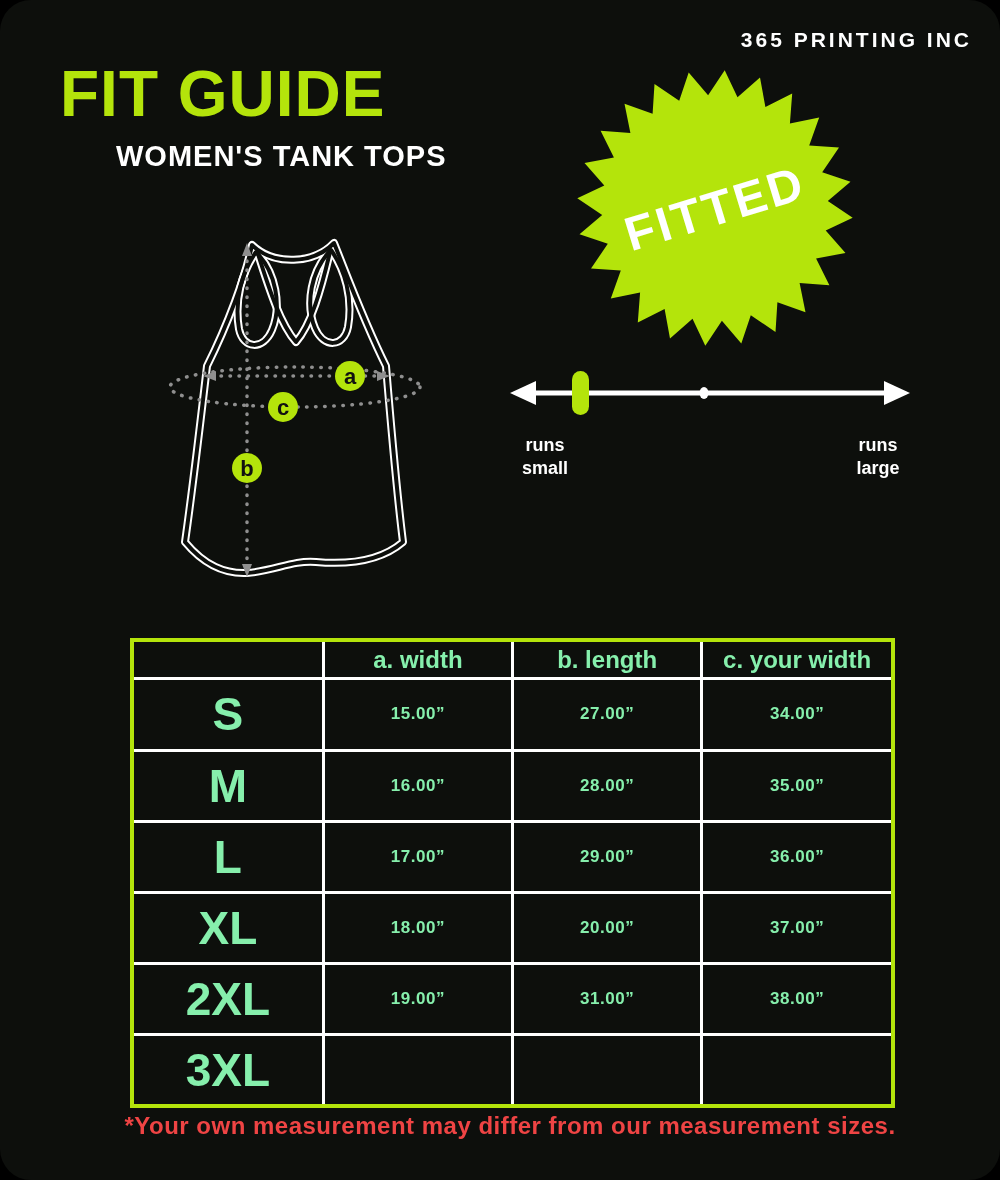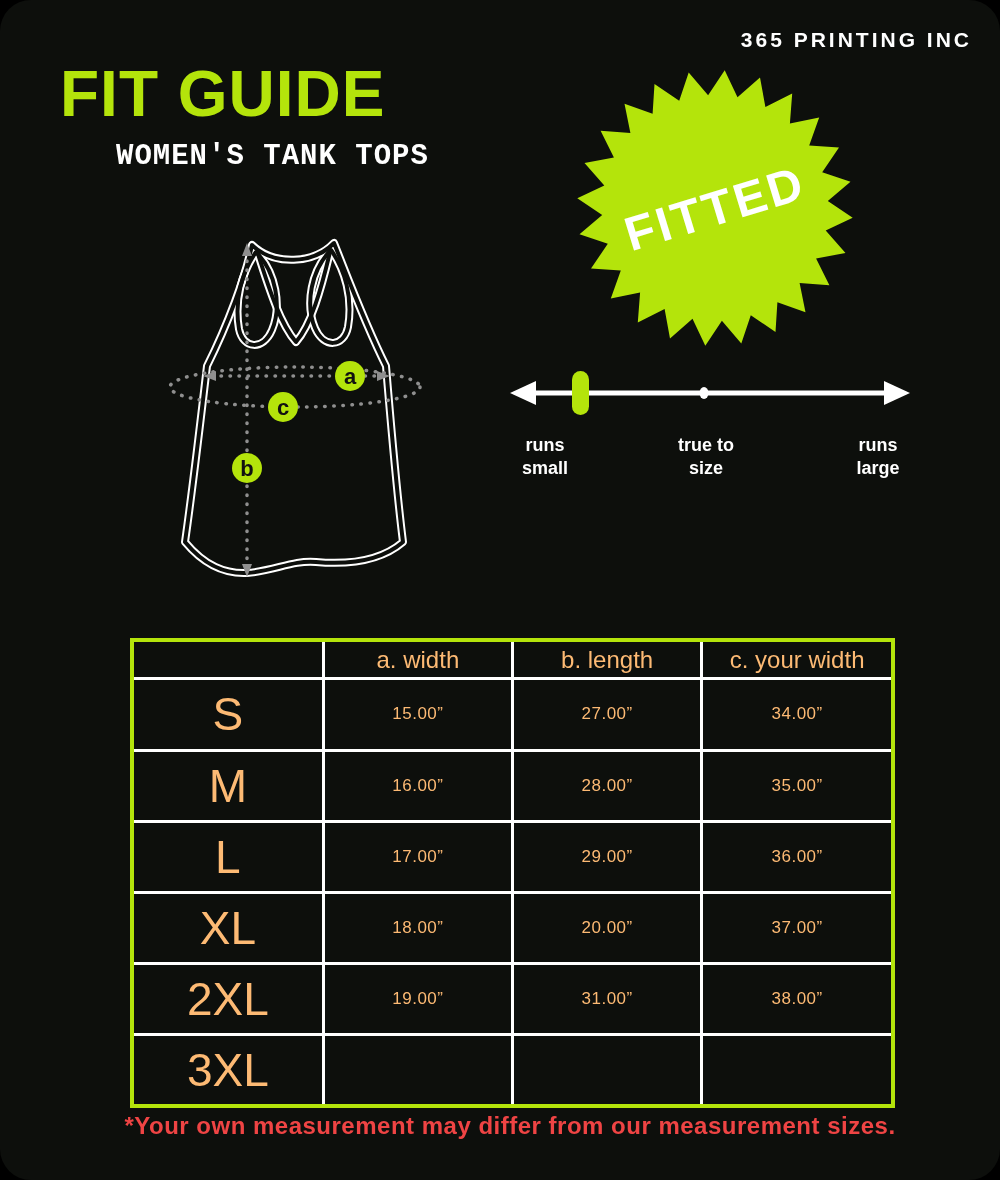--- a/index.html
+++ b/index.html
@@ -22,21 +22,20 @@
   }
   .title{
     position:absolute;left:60px;top:62px;
     color:var(--green);font-weight:bold;font-size:64px;
     letter-spacing:1px;line-height:1;white-space:nowrap;
   }
   .subtitle{
     position:absolute;left:116px;top:140px;
     color:#fff;font-weight:bold;font-size:29px;letter-spacing:1px;
     white-space:nowrap;
-    font-family:Liberation Mono, monospace;
   }
   
   .badge{position:absolute;left:575px;top:68px;width:280px;height:280px;}
   .badge svg{position:absolute;left:0;top:0;}
   .badge-label{
     position:absolute;left:0;top:0;width:280px;height:280px;
     display:flex;align-items:center;justify-content:center;
     transform:rotate(-17deg);
     color:#fff;font-weight:bold;font-size:48px;letter-spacing:3px;
   }
@@ -64,21 +63,21 @@
   
   .table-wrap{
     position:absolute;left:130px;top:638px;width:765px;height:470px;
     border:4px solid var(--green);background:var(--bg);
   }
   table.size-table{
     width:100%;height:100%;border-collapse:collapse;table-layout:fixed;
   }
   table.size-table td{
     border:3px solid #fff;text-align:center;vertical-align:middle;
-    color:#fdba74;font-weight:normal;
+    color:#86efac;font-weight:bold;
   }
   table.size-table td:first-child{border-left:none;}
   table.size-table td:last-child{border-right:none;}
   table.size-table tr:first-child td{border-top:none;}
   table.size-table tr:last-child td{border-bottom:none;text-align:center;}
   td.col-head{font-size:24px;}
   td.size-cell{font-size:46px;}
   td.val-cell{font-size:17px;letter-spacing:0.5px;}
   
   .footnote{
@@ -151,24 +150,20 @@
     <line class="scale-line" x1="30" y1="38" x2="390" y2="38"></line>
     <polygon class="scale-arrow" points="36,26 36,50 10,38"></polygon>
     <polygon class="scale-arrow" points="384,26 384,50 410,38"></polygon>
     <ellipse class="scale-dot" cx="204" cy="38" rx="4.5" ry="6"></ellipse>
     <rect class="scale-marker" x="72" y="16" width="17" height="44" rx="8.5"></rect>
   </svg>
   <div class="scale-label l0">
     <span>runs</span><br>
     <span>small</span>
   </div>
-  <div class="scale-label l1">
-    <span>true to</span><br>
-    <span>size</span>
-  </div>
   <div class="scale-label l2">
     <span>runs</span><br>
     <span>large</span>
   </div>
 
   <div class="table-wrap">
     <table class="size-table">
       <tbody>
           <tr>
         <td class="col-head"></td>

